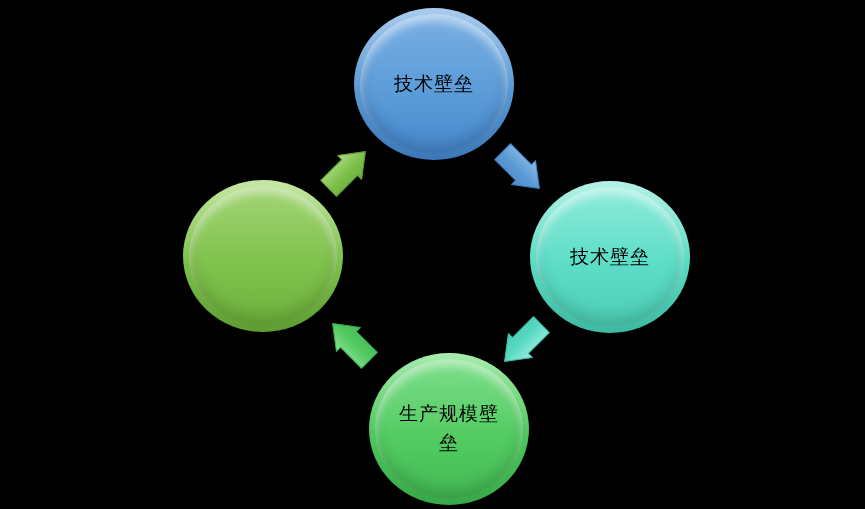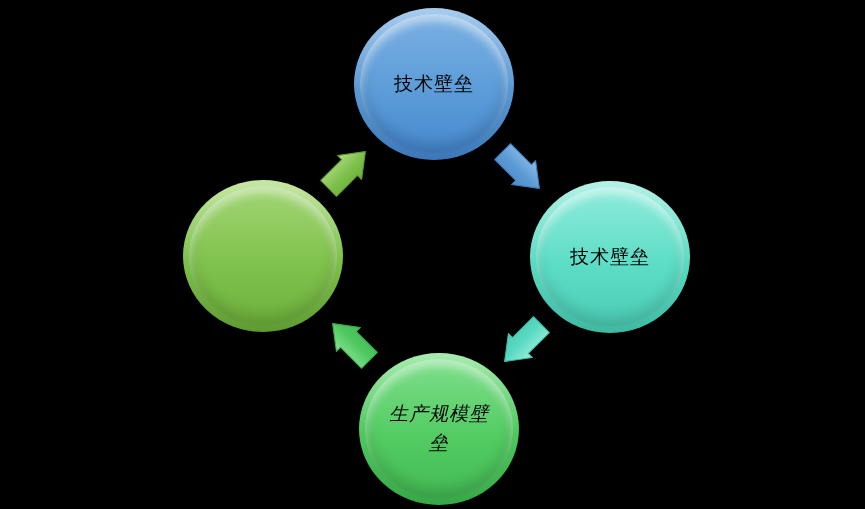--- a/index.html
+++ b/index.html
@@ -52,24 +52,23 @@
   
   .node-right { left: 530px; top: 181px;
     background: linear-gradient(180deg, #B5F2E6 0%, #5CDCC4 52%, #3EB9A2 100%);
     box-shadow: 0 3px 6px rgba(0,0,0,0.45);
   }
   .node-right .face {
     background: linear-gradient(180deg, #8FEBDB 0%, #5DDDC6 55%, #4CCCB4 100%);
     box-shadow: inset 0 7px 10px rgba(255,255,255,0.55), inset 0 -9px 14px rgba(0,30,20,0.16);
   }
   
-  .node-bottom { left: 359px; top: 353px;
+  .node-bottom { left: 369px; top: 353px;
     background: linear-gradient(180deg, #A8ECAF 0%, #4FC95F 52%, #36A847 100%);
     box-shadow: 0 3px 6px rgba(0,0,0,0.45);
-    font-style: italic;
   }
   .node-bottom .face {
     background: linear-gradient(180deg, #7EDE8B 0%, #53CC62 55%, #44BA55 100%);
     box-shadow: inset 0 7px 10px rgba(255,255,255,0.5), inset 0 -9px 14px rgba(0,30,0,0.18);
   }
   
   .node-left { left: 183px; top: 180px;
     background: linear-gradient(180deg, #C8E8A5 0%, #7EC24B 52%, #5E9C32 100%);
     box-shadow: 0 3px 6px rgba(0,0,0,0.45);
   }

